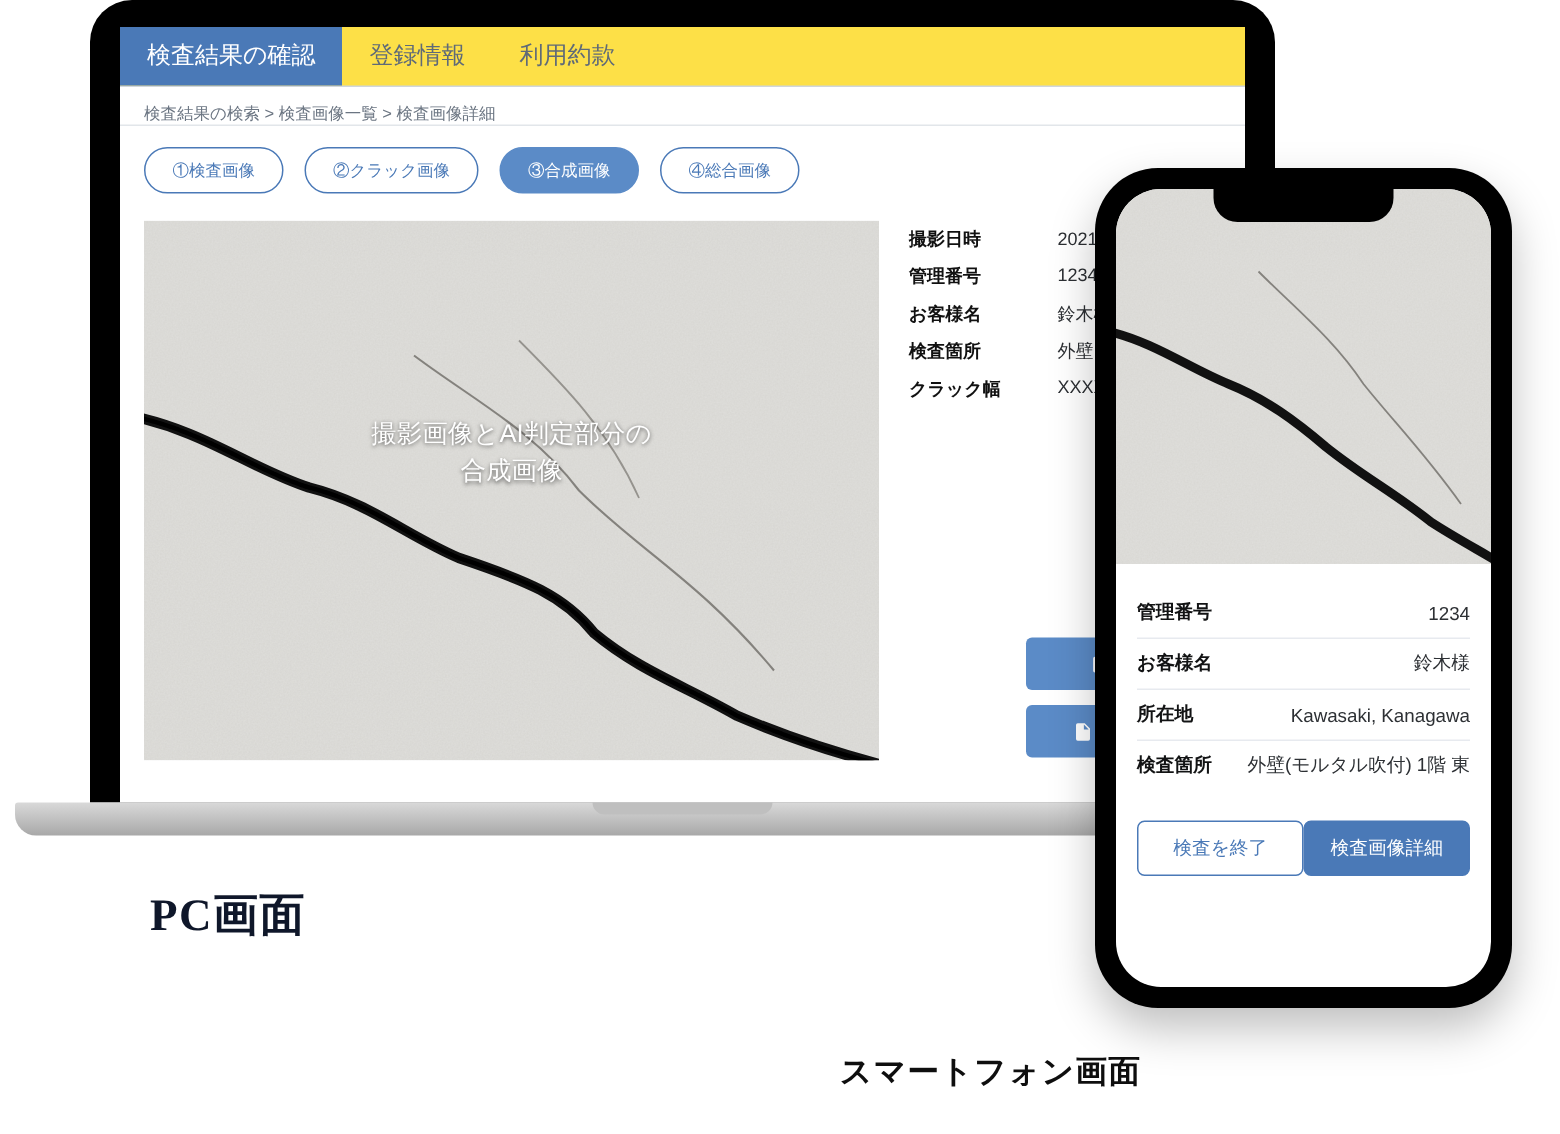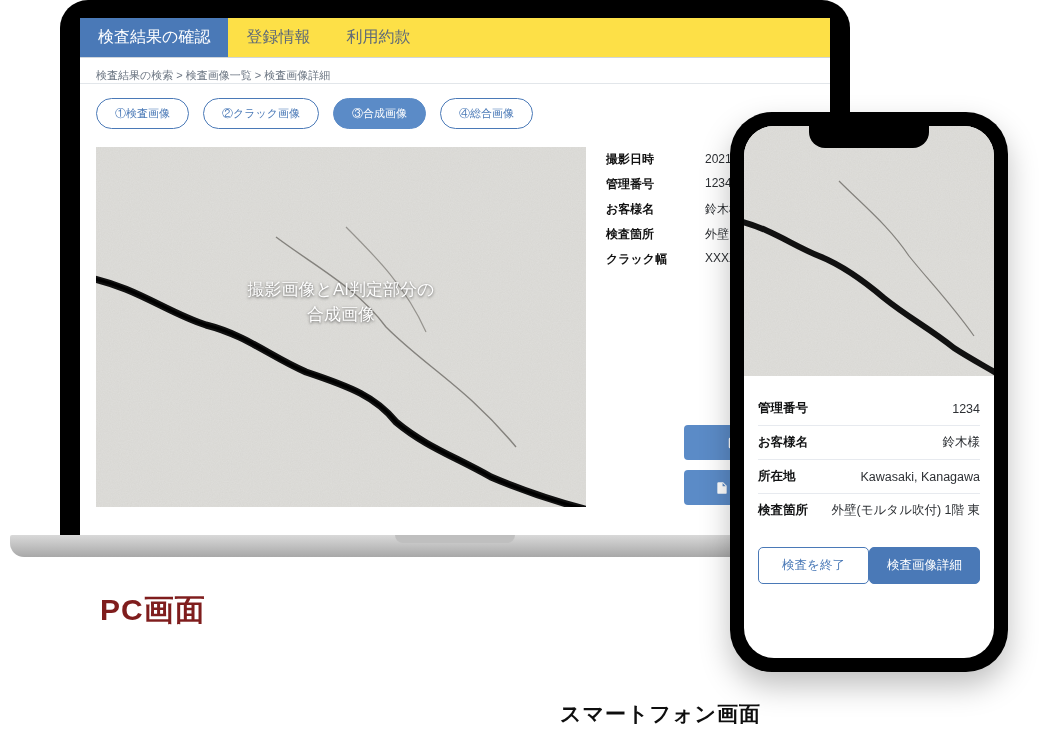--- a/index.html
+++ b/index.html
@@ -148,23 +148,24 @@
     justify-content: center;
   }
   .pc-action-btn svg { width:14px; height:14px; fill:#fff; }
 
   .pc-caption {
     position: absolute;
     left: 100px;
     top: 590px;
     font-size: 30px;
     font-weight: 600;
-    color: #7f1d1d;
+    color: #0f172a;
     text-shadow: 2px 0 0 #fff, -2px 0 0 #fff;
     letter-spacing: 1px;
+    font-family: Liberation Serif, serif;
   }
 
   
   .phone {
     position: absolute;
     left: 730px;
     top: 112px;
     width: 278px;
     height: 560px;
     background: #000;

